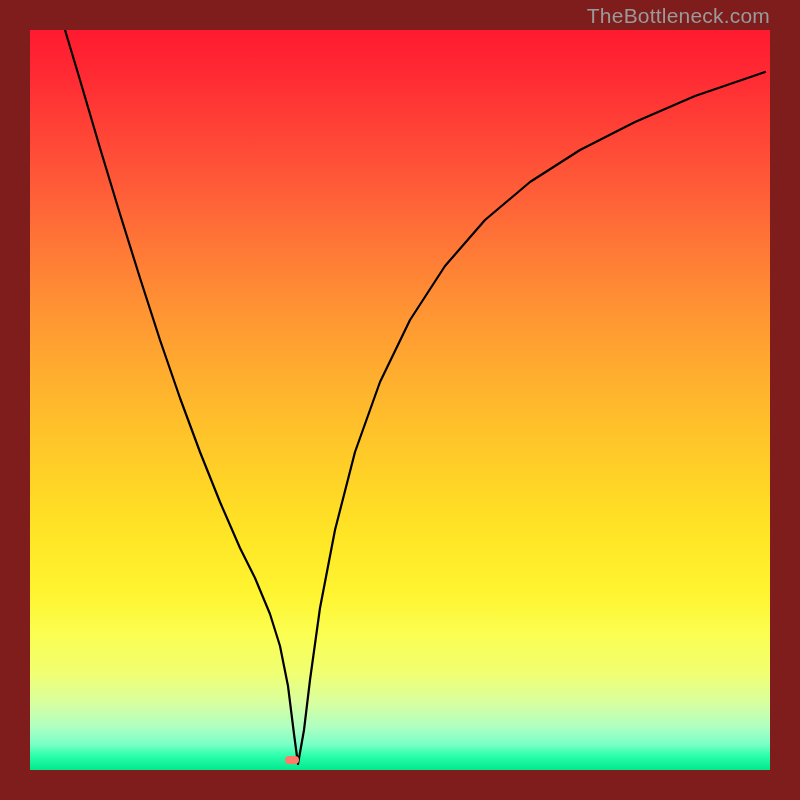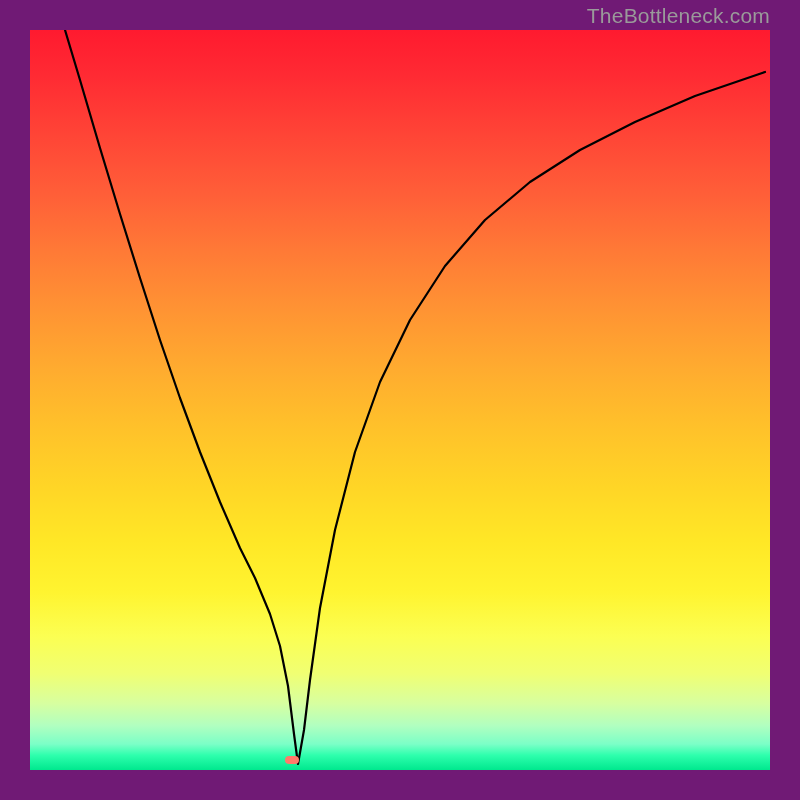--- a/index.html
+++ b/index.html
@@ -8,21 +8,21 @@
     width: 800px;
     height: 800px;
     background: #000;
     overflow: hidden;
     font-family: Arial, Helvetica, sans-serif;
   }
   .frame {
     position: relative;
     width: 800px;
     height: 800px;
-    background: #701a75;
+    background: #7f1d1d;
   }
   .plot-area {
     position: absolute;
     left: 30px;
     top: 30px;
     width: 740px;
     height: 740px;
     
     background: linear-gradient(to bottom,
       #ff1a2f 0%,

